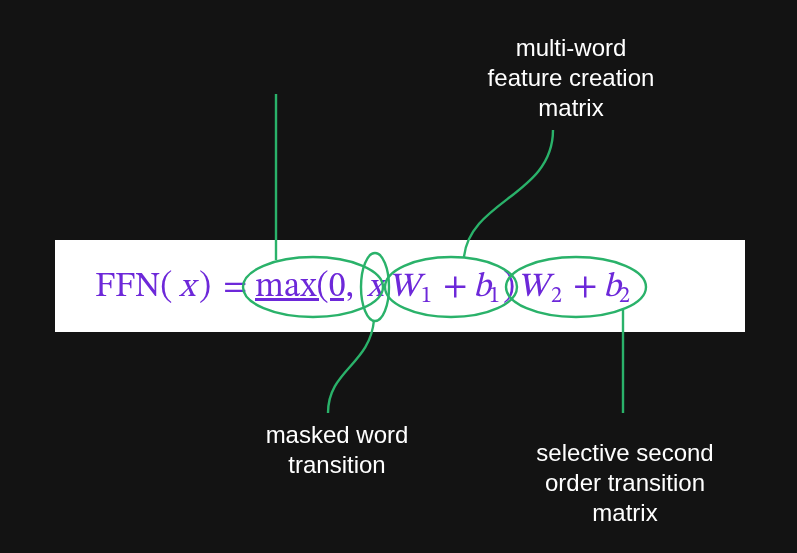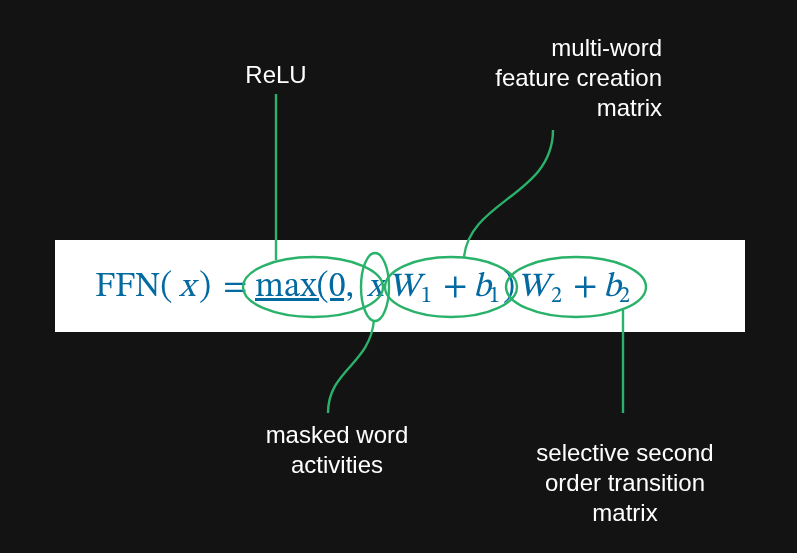--- a/index.html
+++ b/index.html
@@ -32,21 +32,21 @@
     width: 690px;
     height: 92px;
   }
   .eq {
     position: absolute;
     left: 0;
     top: 0;
     width: 690px;
     height: 92px;
     font-family: "Cambria Math", "STIX Two Math", "Latin Modern Math", "Times New Roman", serif;
-    color: #0369a1;
+    color: #6d28d9;
     font-size: 34px;
   }
   .eq span {
     position: absolute;
     top: 26px;
   }
   .eq .sub {
     font-size: 22px;
     top: 42px;
   }
@@ -67,28 +67,27 @@
     fill: none;
     stroke: #2ab26a;
     stroke-width: 2.4;
   }
 </style>
 </head>
 <body>
 
 <div class="stage">
 
-  <div class="label" style="left:226px; top:60px; width:100px;">ReLU</div>
 
-  <div class="label" style="left:402px; top:33px; width:260px;text-align:right;">multi-word
+  <div class="label" style="left:441px; top:33px; width:260px;">multi-word
 feature creation
 matrix</div>
 
   <div class="label" style="left:227px; top:420px; width:220px;">masked word
-activities</div>
+transition</div>
 
   <div class="label" style="left:500px; top:418px; width:250px;margin-top:20px;">selective second
 order transition
 matrix</div>
 
   <div class="eq-strip">
     <div class="eq">
       <span style="left:40px;">FFN(</span>
       <span style="left:124px; font-style:italic;">x</span>
       <span style="left:144px;">)</span>

